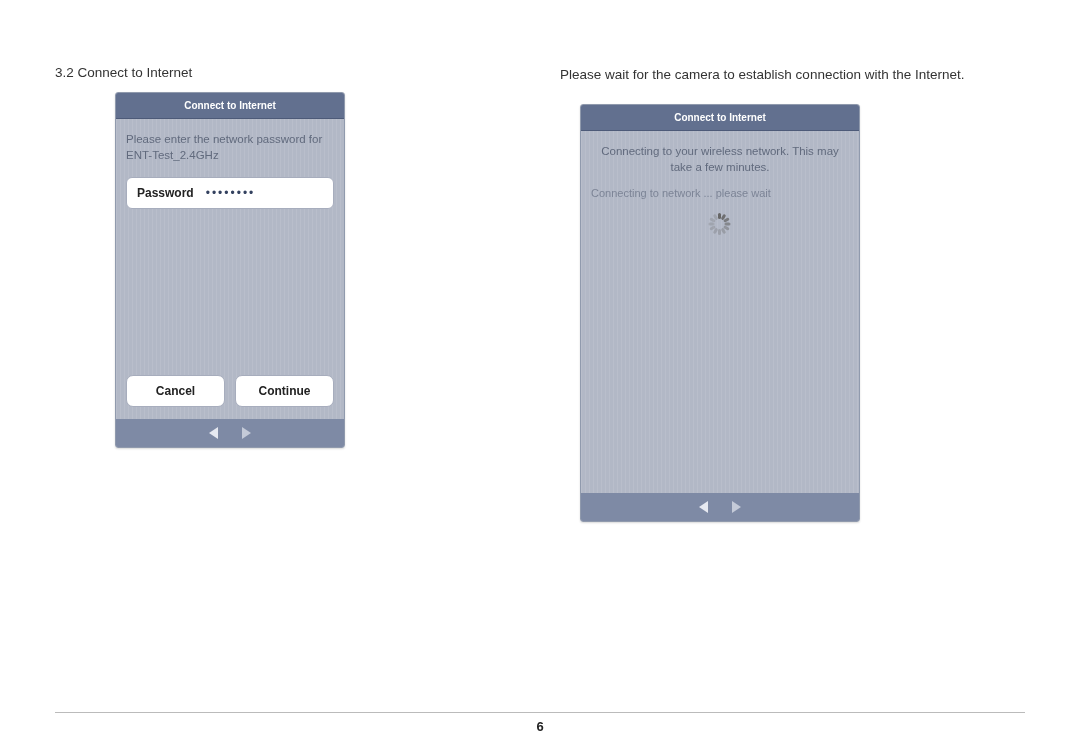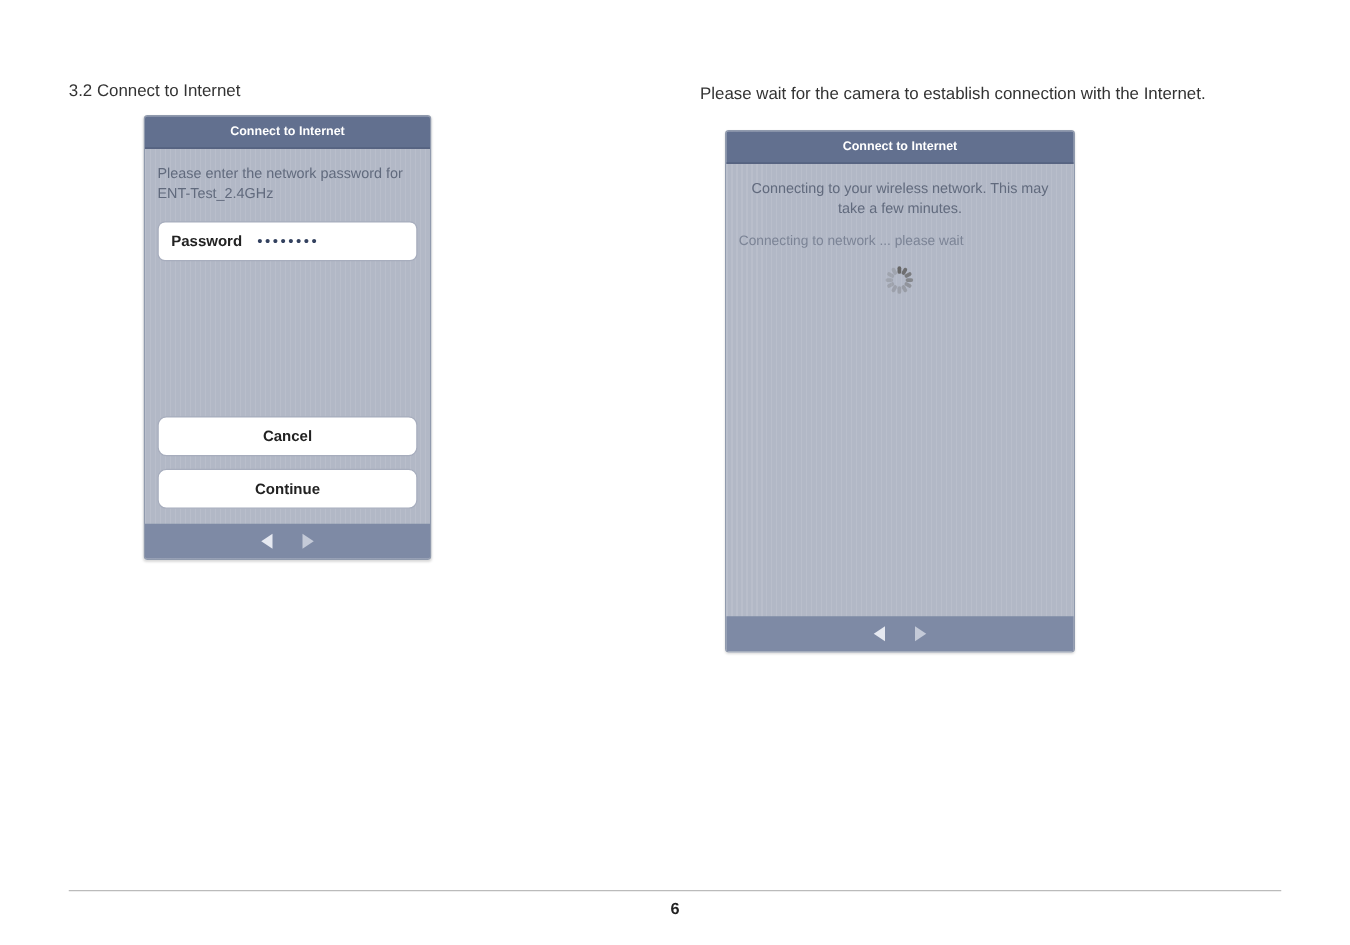--- a/index.html
+++ b/index.html
@@ -14,21 +14,21 @@
   
   .phone { width: 230px; border: 1px solid #909aad; border-radius: 3px; overflow: hidden; box-shadow: 0 1px 2px rgba(0,0,0,.15); margin-left: 60px; background: repeating-linear-gradient(90deg,#b9becb 0,#b9becb 1px,#b2b8c6 1px,#b2b8c6 4px);}
   .ph-title { background:#62708f; color:#ffffff; font-weight:700; font-size:10px; text-align:center; padding:7px 0; border-bottom:1px solid #4d5a78; }
   .ph-body { height:300px; padding:12px 10px; position:relative; }
   .ph-body.short { height:362px; }
   .ph-msg { font-size:11.5px; color:#616a7d; line-height:1.4; text-align:left; }
   .ph-msg.center { text-align:center; }
   .pw-row { margin-top:14px; background:#fff; border:1px solid #a7adbd; border-radius:6px; padding:8px 10px; display:flex; align-items:center; gap:12px; }
   .pw-label { font-weight:700; font-size:12px; color:#222; }
   .pw-dots { letter-spacing:2px; color:#33415f; font-size:12px; }
-  .ph-btnrow { position:absolute; bottom:12px; left:10px; right:10px; display:flex; gap:10px;flex-direction:column; }
+  .ph-btnrow { position:absolute; bottom:12px; left:10px; right:10px; display:flex; gap:10px; }
   .ph-btn { flex:1; background:#fff; border:1px solid #a7adbd; border-radius:7px; text-align:center; font-weight:700; font-size:12px; padding:8px 0; color:#222; }
   .ph-nav { background:#7e8aa5; height:28px; display:flex; align-items:center; justify-content:center; gap:24px; }
   .tri { width:0; height:0; border-top:6px solid transparent; border-bottom:6px solid transparent; }
   .tri.left { border-right:9px solid #e6e9f1; }
   .tri.right { border-left:9px solid #c4cad8; }
   .sub-msg { font-size:11px; color:#7c8496; margin-top:12px; }
   .spinner { width:22px; height:22px; margin:14px auto 0; position:relative; }
   .spinner span { position:absolute; left:9px; top:0; width:3px; height:6px; background:#666; border-radius:2px; transform-origin:1.5px 11px; opacity:.25; }
   .spinner span:nth-child(1){transform:rotate(0deg);opacity:1}
   .spinner span:nth-child(2){transform:rotate(30deg);opacity:.9}

